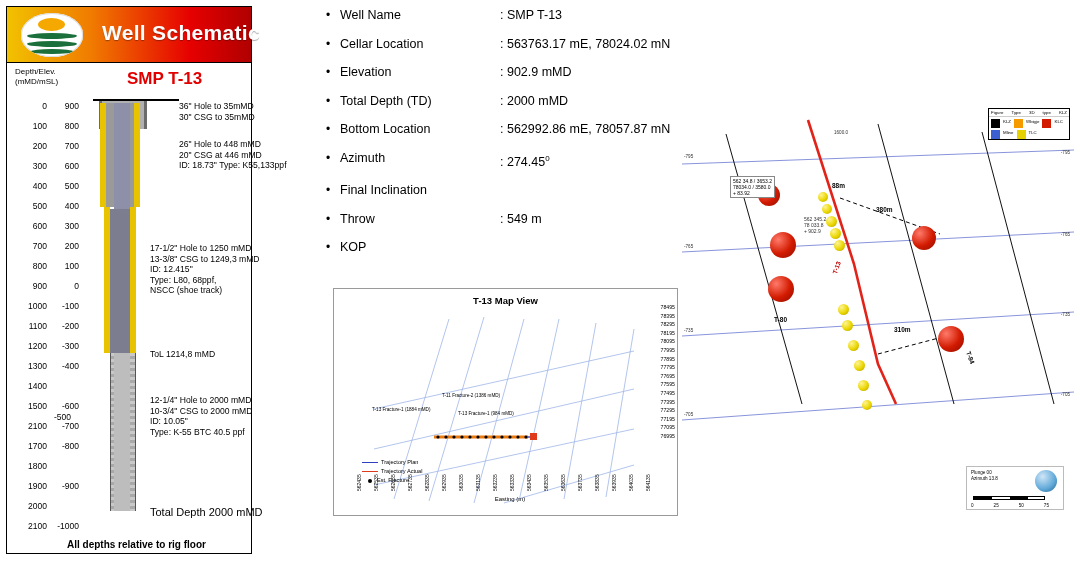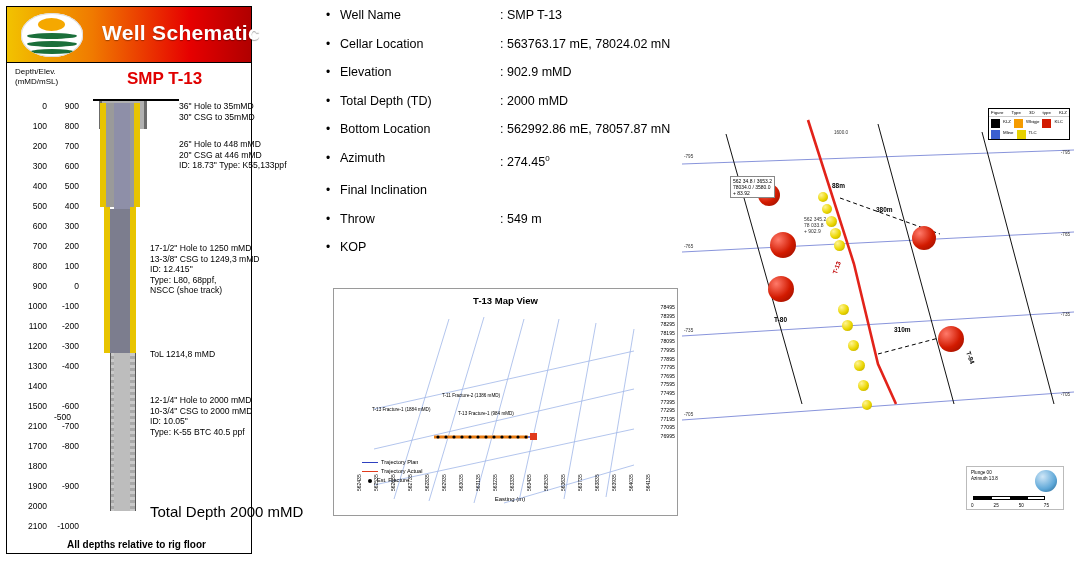--- a/index.html
+++ b/index.html
@@ -205,21 +205,21 @@
       </div>
       <div class="callout" style="left:143px;top:152px;">
         17-1/2" Hole to 1250 mMD<br>13-3/8" CSG to 1249,3 mMD<br>ID: 12.415"<br>Type: L80, 68ppf,<br>NSCC (shoe track)
       </div>
       <div class="callout" style="left:143px;top:258px;">
         ToL 1214,8 mMD
       </div>
       <div class="callout" style="left:143px;top:304px;">
         12-1/4" Hole to 2000 mMD<br>10-3/4" CSG to 2000 mMD<br>ID: 10.05"<br>Type: K-55 BTC 40.5 ppf
       </div>
-      <div class="callout" style="left:143px;top:416px;font-size:15px;">
+      <div class="callout" style="left:143px;top:416px;font-size:11px;">
         Total Depth 2000 mMD
       </div>
 
       <div class="footnote">All depths relative to rig floor</div>
     </div>
   </div>
 
   <div class="info">
 
     <div class="info-row">

